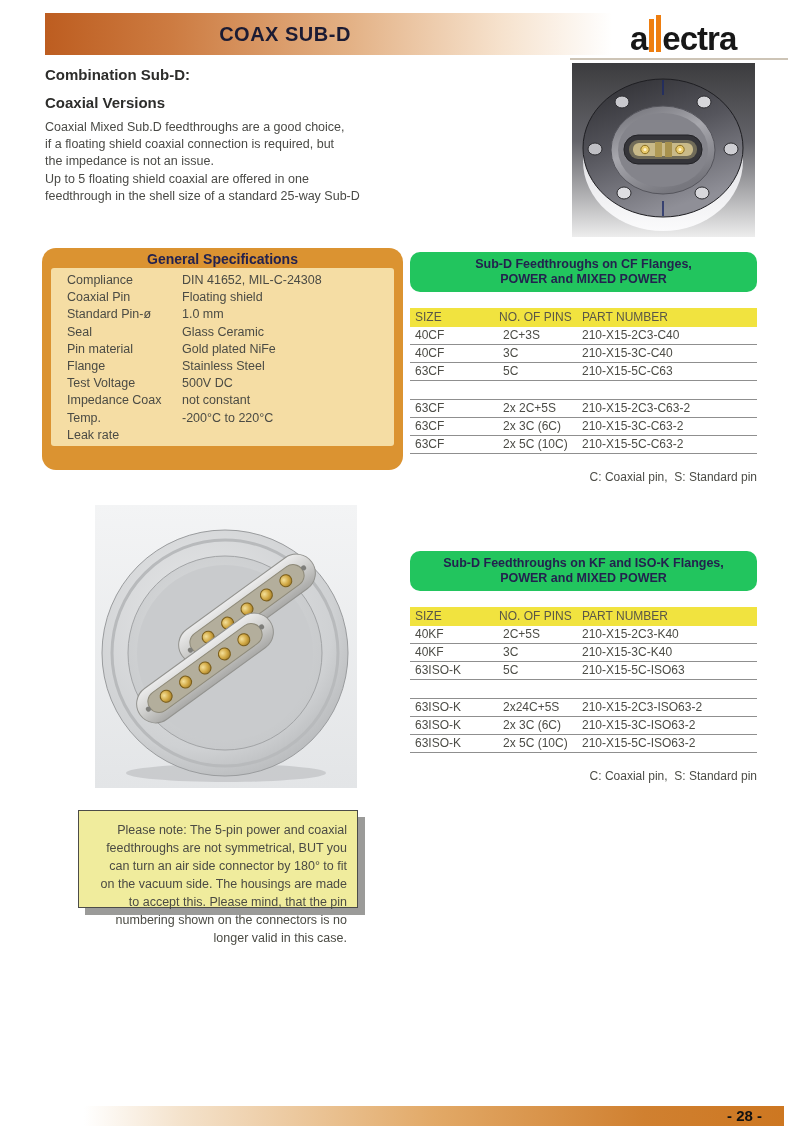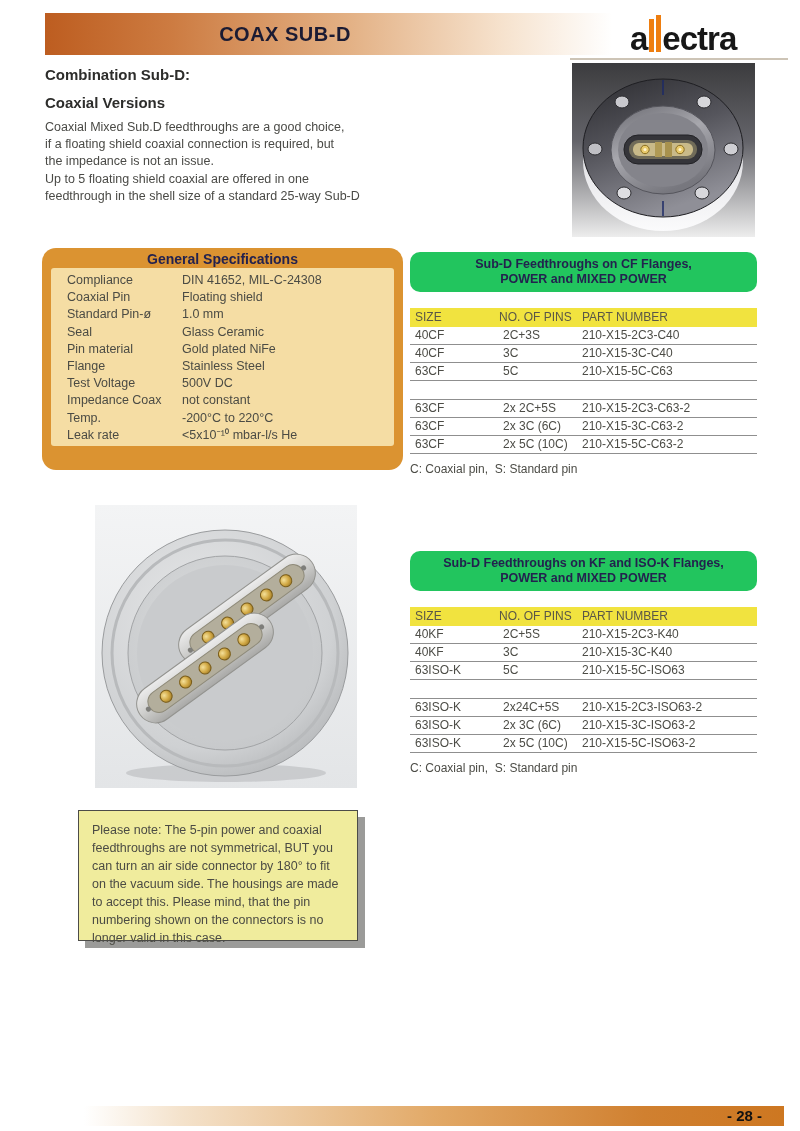--- a/index.html
+++ b/index.html
@@ -64,35 +64,35 @@
     font-size:12px; line-height:19px; color:#5a5747;
   }
   .trow {
     display:grid; grid-template-columns:89px 83px 1fr; height:18px;
     font-size:12px; line-height:17px; color:#4c4c46;
     border-bottom:1px solid #8f8f8f;
   }
   .tgroup2 { margin-top:18px; border-top:1px solid #8f8f8f; }
   .c-size { padding-left:5px; }
   .c-pins { padding-left:4px; }
-  .tfoot { margin-top:8px; font-size:12px; color:#4c4c46; white-space:pre; }
+  .tfoot { margin-top:16px; font-size:12px; color:#4c4c46; white-space:pre;text-align:right; }
   #cf-table { top:252px; }
   #kf-table { top:551px; }
 
   
   #top-photo { left:572px; top:63px; width:183px; height:174px; }
   #bottom-photo { left:95px; top:505px; width:262px; height:283px; }
 
   
   #note-box {
-    left:78px; top:810px; width:280px; height:131px;
+    left:78px; top:810px; width:280px; height:98px;
     background:#f0ec9d; border:1px solid #4c4c48;
     box-shadow:7px 7px 0 #9b9b99;
     padding:10px 10px 8px 13px;
-    font-size:12.5px; line-height:18px; color:#4b4b44;
+    font-size:12.5px; line-height:18px; color:#4b4b44;text-align:right;
   }
 
   
   #footer-bar {
     left:84px; top:1106px; width:700px; height:20px;
     background:linear-gradient(to right,#ffffff 0%,#f4e2cb 15%,#e0a express 55%,#d08030 80%,#cd7721 100%);
     background:linear-gradient(to right,#ffffff 0%,#f4e2cb 14%,#e2a967 50%,#d08030 80%,#cd7721 100%);
     text-align:right; font-size:15px; font-weight:bold; color:#111111; line-height:20px;
     padding-right:22px;
   }
@@ -205,21 +205,20 @@
       <div class="srow">
           <span>Impedance Coax</span>
           <span>not constant</span>
         </div>
       <div class="srow">
           <span>Temp.</span>
           <span>-200°C to 220°C</span>
         </div>
       <div class="srow">
           <span>Leak rate</span>
-          <span>&lt;5x10⁻¹⁰ mbar-l/s He</span>
         </div>
     </div>
   </div>
 
   <div class="abs ptable" id="cf-table">
     <div class="ptable-title">
       <div>Sub-D Feedthroughs on CF Flanges,</div>
       <div>POWER and MIXED POWER</div>
     </div>
     <div class="thead">

